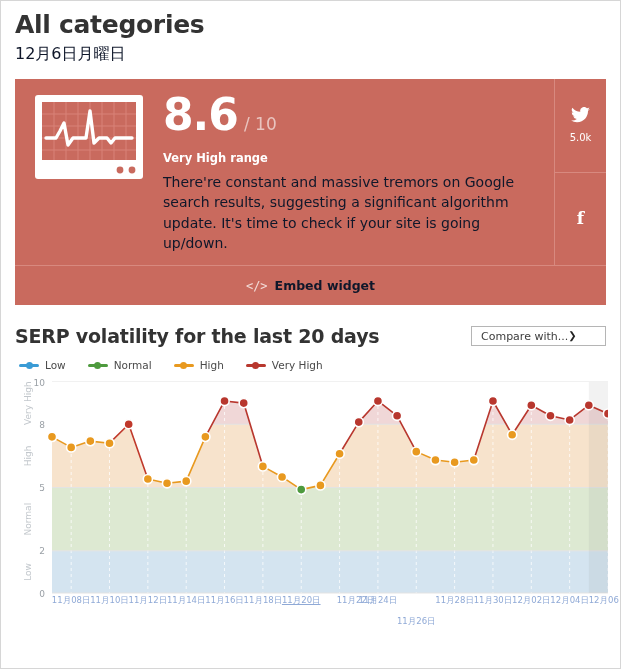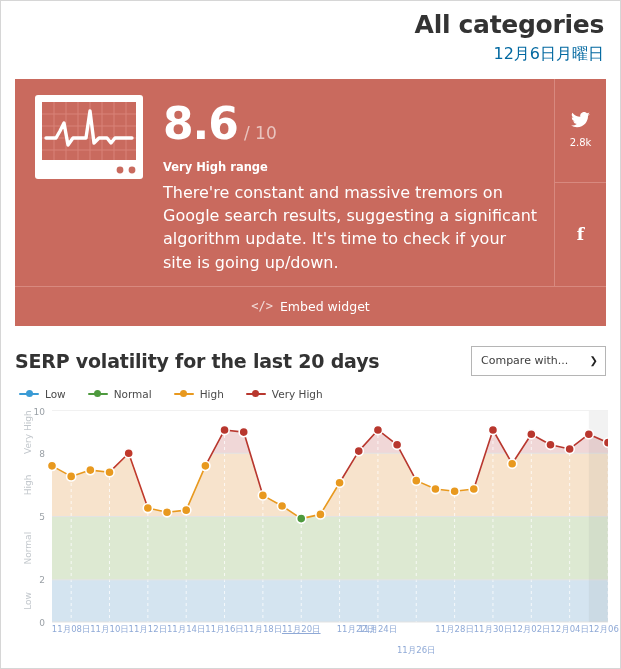--- a/index.html
+++ b/index.html
@@ -12,55 +12,55 @@
   }
   #root {
     width:621px; height:669px;
     border:1px solid #d6d6d6;
     background:#fff;
     position:relative;
     overflow:hidden;
   }
 
   
-  .page-header { padding:10px 16px 4px 14px;text-align:right; }
+  .page-header { padding:10px 16px 4px 14px; }
   .page-title {
     font-size:25px; font-weight:700; color:#333333;
     letter-spacing:-0.3px; line-height:1.15; margin:0;
   }
   .page-date {
-    font-size:16px; color:#0369a1; margin-top:4px; line-height:1.2;
+    font-size:16px; color:#0f172a; margin-top:4px; line-height:1.2;
   }
 
   
   .score-panel {
     margin:12px 14px 0 14px;
     background:#c96a5e;
     display:flex; flex-direction:column;
     color:#fff;
   }
   .score-top { display:flex; }
   .score-main { display:flex; flex:1; padding:14px 0 12px 18px; min-width:0; }
 
   .pulse-icon { width:112px; height:88px; flex:0 0 112px; margin-right:18px; }
 
-  .score-info { flex:1; min-width:0; padding-right:12px;margin-top:9px; }
+  .score-info { flex:1; min-width:0; padding-right:12px; }
   .score-line { display:flex; align-items:baseline; }
   .score-value {
     font-size:44px; font-weight:700; line-height:1; color:#ffffff;
     letter-spacing:-1px;
   }
   .score-max {
     font-size:17px; color:#e9c4bf; margin-left:6px; font-weight:400;
   }
   .score-range {
     margin-top:14px; font-size:11.5px; font-weight:700; color:#ffffff;
   }
   .score-desc {
-    margin-top:7px; font-size:16px; line-height:1.45; color:#ffffff;
+    margin-top:7px; font-size:14px; line-height:1.45; color:#0f172a;
     max-width:375px;
   }
 
   .social-col {
     width:52px; flex:0 0 52px;
     border-left:1px solid #d8897f;
     display:flex; flex-direction:column;
   }
   .social-cell {
     flex:1; display:flex; flex-direction:column;
@@ -71,32 +71,32 @@
   .social-count { font-size:10px; color:#fff; }
   .fb-glyph { font-family:"DejaVu Serif",serif; font-weight:700; font-size:17px; color:#fff; line-height:1; }
 
   .embed-row {
     border-top:1px solid #d8897f;
     height:40px;
     display:flex; align-items:center; justify-content:center;
     gap:7px; cursor:pointer;
   }
   .embed-code { font-family:"DejaVu Sans Mono",monospace; font-size:12px; color:#f3dcd8; }
-  .embed-label { font-size:12.5px; color:#ffffff; }
+  .embed-label { font-size:12.5px; color:#0f172a;font-weight:bold; }
 
   
   .chart-card { margin:20px 14px 0 14px; }
   .chart-head { display:flex; align-items:center; justify-content:space-between; }
   .chart-title {
     font-size:19px; font-weight:700; color:#333333; letter-spacing:-0.2px;
   }
   .compare-select {
-    width:135px; height:30px;
+    width:135px; height:20px;
     border:1px solid #b5b5b5; background:#fff;
-    display:flex; align-items:center; justify-content:space-between;
+    display:flex; align-items:center; 
     padding:0 7px 0 9px; cursor:pointer;
   }
   .compare-text { font-size:11px; color:#3d3d3d; }
   .chev { font-size:10px; color:#222; line-height:1; }
 
   .legend { display:flex; align-items:center; gap:22px; margin-top:12px; padding-left:4px; }
   .legend-item { display:flex; align-items:center; gap:6px; cursor:pointer; }
   .legend-mark { width:20px; height:10px; position:relative; }
   .legend-mark i {
     position:absolute; left:0; top:4px; width:20px; height:2.5px; border-radius:2px; display:block;
@@ -164,21 +164,21 @@
         </div>
       </div>
 
       <div class="social-col">
         <div class="social-cell">
           <span>
             <svg viewBox="0 0 20 17" width="19" height="16">
               <path fill="#ffffff" d="M20 2.0a8 8 0 0 1-2.36.65A4.1 4.1 0 0 0 19.45.4a8.2 8.2 0 0 1-2.6 1A4.1 4.1 0 0 0 9.8 5.1 11.65 11.65 0 0 1 1.39.75a4.1 4.1 0 0 0 1.27 5.48A4.07 4.07 0 0 1 .8 5.7v.05a4.1 4.1 0 0 0 3.29 4.02 4.1 4.1 0 0 1-1.85.07 4.1 4.1 0 0 0 3.83 2.85A8.24 8.24 0 0 1 0 14.4a11.62 11.62 0 0 0 6.29 1.84c7.55 0 11.68-6.25 11.68-11.67 0-.18 0-.36-.01-.53A8.35 8.35 0 0 0 20 2.0z"></path>
             </svg>
           </span>
-          <span class="social-count">2.8k</span>
+          <span class="social-count">5.0k</span>
         </div>
         <div class="social-cell">
           <span class="fb-glyph">f</span>
         </div>
       </div>
     </div>
 
     <div class="embed-row">
       <span class="embed-code">&lt;/&gt;</span>
       <span class="embed-label">Embed widget</span>

